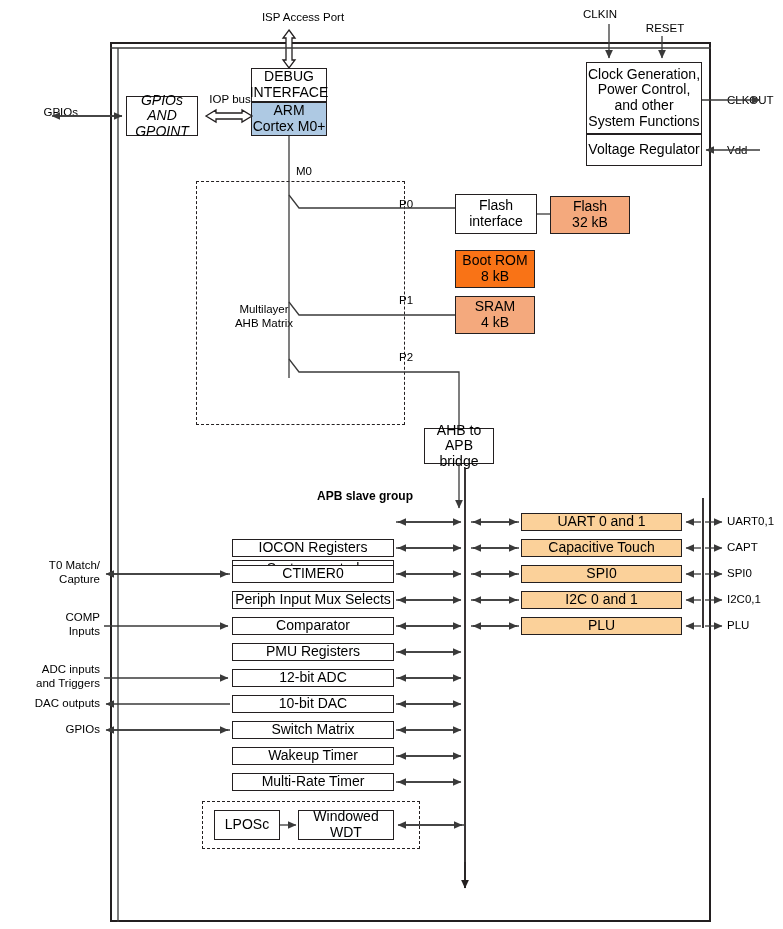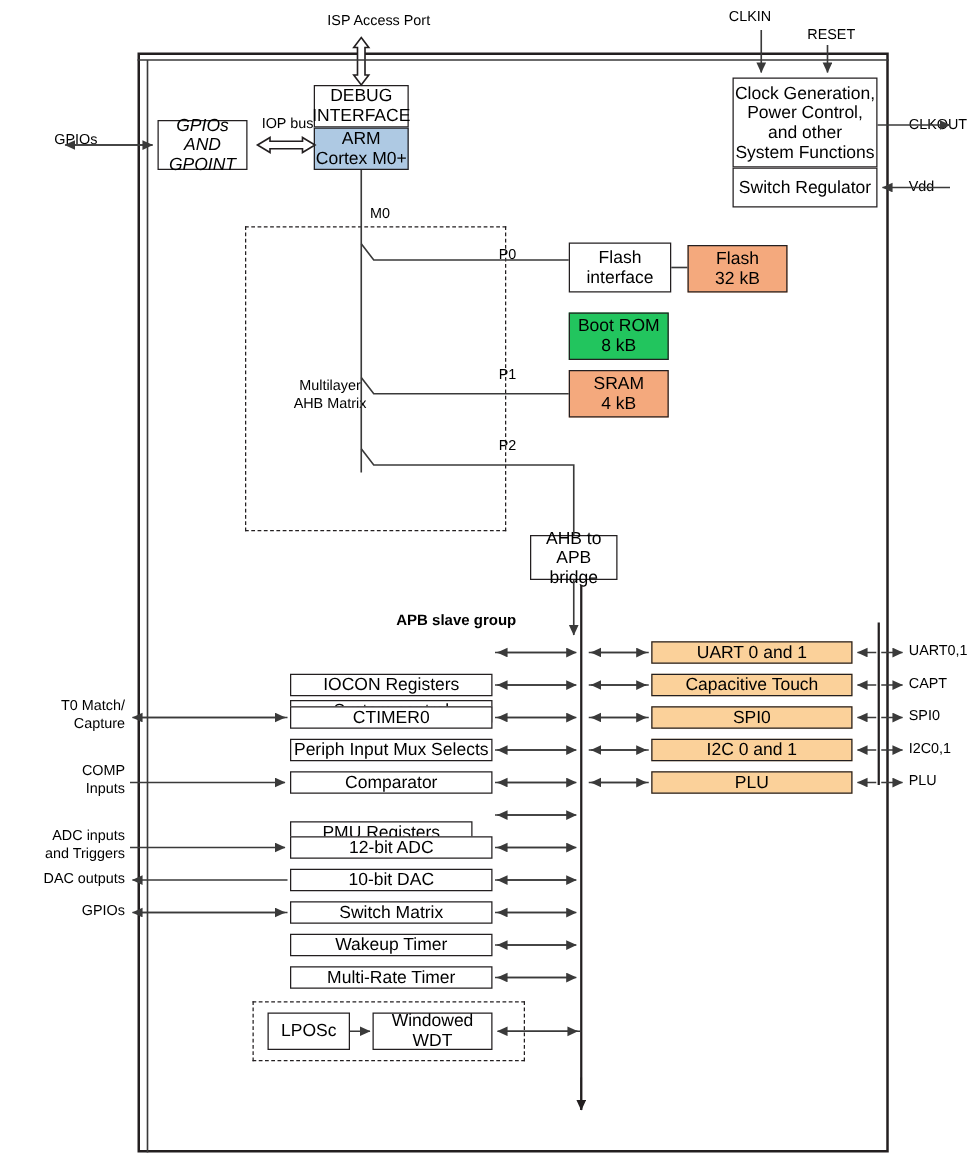--- a/index.html
+++ b/index.html
@@ -51,40 +51,40 @@
 
   <div class="lbl" style="left:296px;top:165px;width:30px;">M0</div>
 
   <div class="box multi" style="left:586px;top:62px;width:116px;height:72px;">
     <span style="white-space:pre-line;">Clock Generation,
 Power Control,
 and other
 System Functions</span>
   </div>
   <div class="box" style="left:586px;top:134px;width:116px;height:32px;">
-    <span>Switch Regulator</span>
+    <span>Voltage Regulator</span>
   </div>
 
   <div class="dash" style="left:196px;top:181px;width:209px;height:244px;"></div>
   <div class="lbl c" style="left:219px;top:303px;width:90px;white-space:pre-line;">Multilayer
 AHB Matrix</div>
 
   <div class="lbl" style="left:399px;top:198px;width:26px;">P0</div>
   <div class="lbl" style="left:399px;top:294px;width:26px;">P1</div>
   <div class="lbl" style="left:399px;top:351px;width:26px;">P2</div>
 
   <div class="box multi" style="left:455px;top:194px;width:82px;height:40px;">
     <span style="white-space:pre-line;">Flash
 interface</span>
   </div>
   <div class="box multi" style="left:550px;top:196px;width:80px;height:38px;background:#F4A97D;">
     <span style="white-space:pre-line;">Flash
 32 kB</span>
   </div>
-  <div class="box multi" style="left:455px;top:250px;width:80px;height:38px;background:#22c55e;">
+  <div class="box multi" style="left:455px;top:250px;width:80px;height:38px;background:#f97316;">
     <span style="white-space:pre-line;">Boot  ROM
 8 kB</span>
   </div>
   <div class="box multi" style="left:455px;top:296px;width:80px;height:38px;background:#F4A97D;">
     <span style="white-space:pre-line;">SRAM
 4 kB</span>
   </div>
 
   <div class="box multi" style="left:424px;top:428px;width:70px;height:36px;">
     <span style="white-space:pre-line;">AHB to
@@ -102,21 +102,21 @@
       </div>
       <div class="box" style="left: 232px; top: 565px; width: 162px; height: 18px;">
         <span>CTIMER0</span>
       </div>
       <div class="box" style="left: 232px; top: 591px; width: 162px; height: 18px;">
         <span>Periph Input Mux Selects</span>
       </div>
       <div class="box" style="left: 232px; top: 617px; width: 162px; height: 18px;">
         <span>Comparator</span>
       </div>
-      <div class="box" style="left: 232px; top: 643px; width: 146px; height: 18px; margin-top: 14px;">
+      <div class="box" style="left: 232px; top: 643px; width: 162px; height: 18px;">
         <span>PMU Registers</span>
       </div>
       <div class="box" style="left: 232px; top: 669px; width: 162px; height: 18px;">
         <span>12-bit ADC</span>
       </div>
       <div class="box" style="left: 232px; top: 695px; width: 162px; height: 18px;">
         <span>10-bit DAC</span>
       </div>
       <div class="box" style="left: 232px; top: 721px; width: 162px; height: 18px;">
         <span>Switch Matrix</span>

